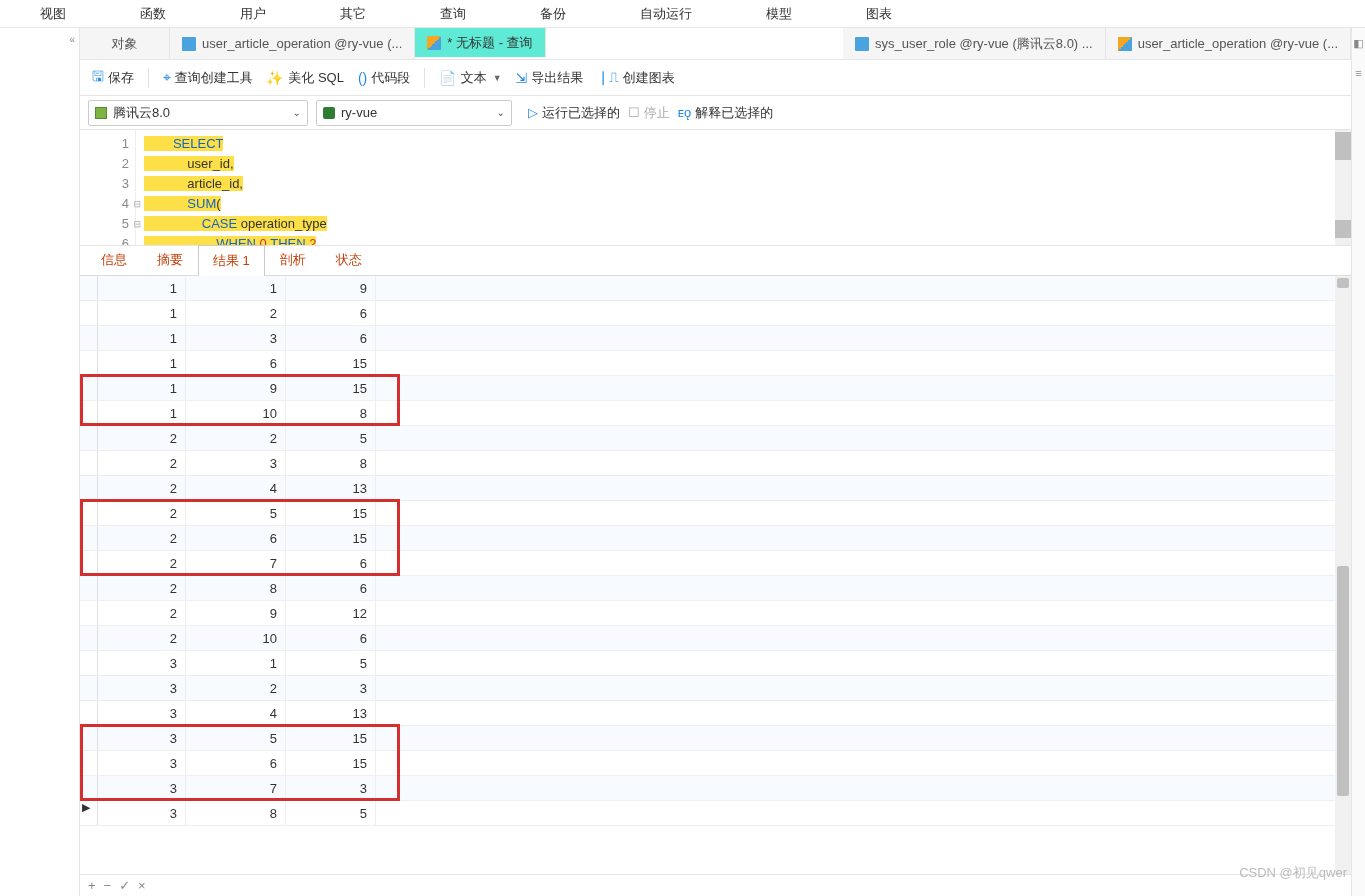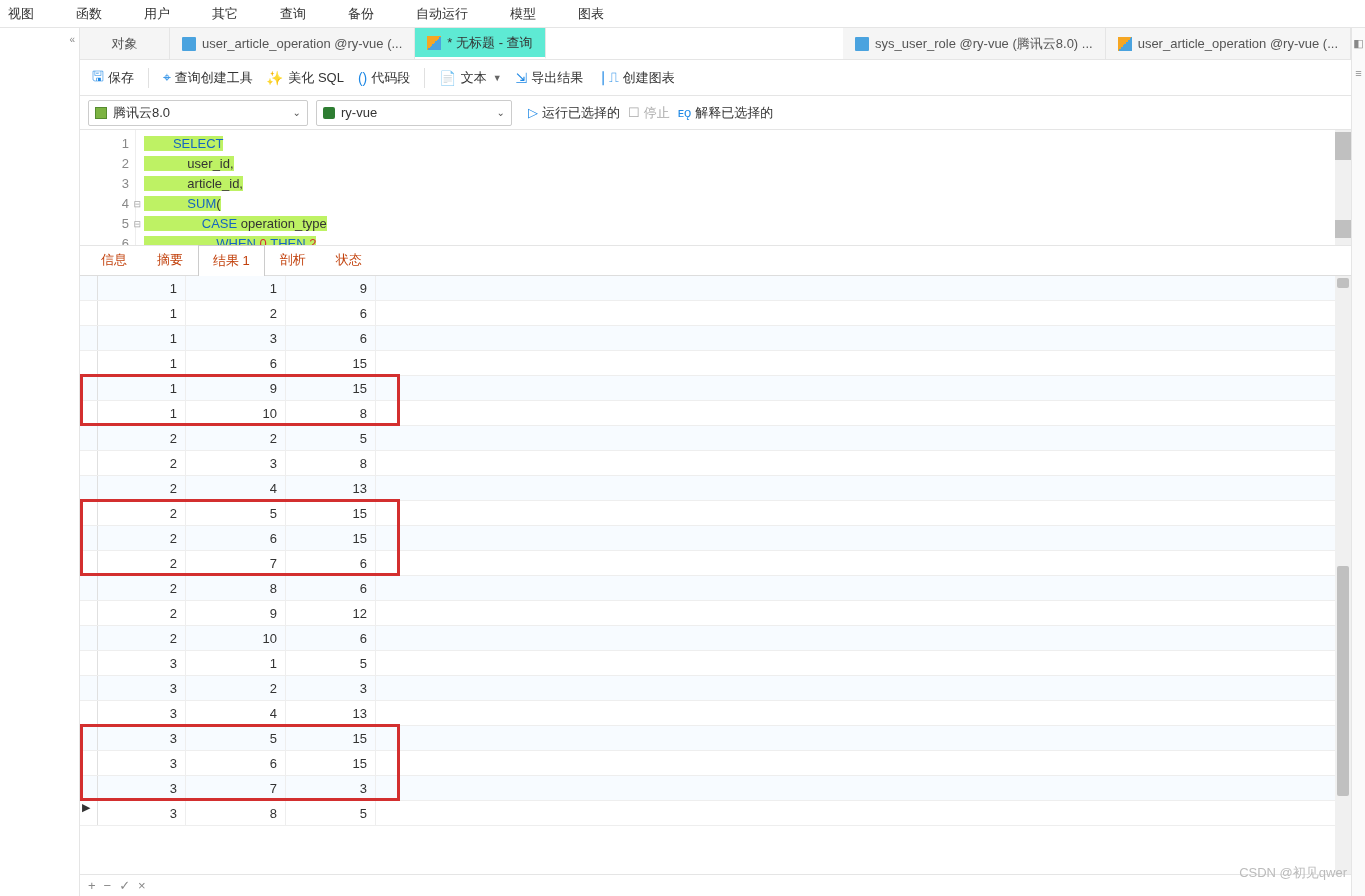--- a/index.html
+++ b/index.html
@@ -1,18 +1,18 @@
 <!DOCTYPE html>
 <html><head>
 <meta charset="utf-8">
 <style>
 * { margin:0; padding:0; box-sizing:border-box; font-family:"Microsoft YaHei","Segoe UI",Arial,sans-serif; font-size:13px; }
 body { width:1365px; height:896px; background:#fff; overflow:hidden; color:#333; }
 .menubar { display:flex; height:28px; align-items:center; padding-left:8px; gap:42px; border-bottom:1px solid #e5e5e5; }
-.menubar span { cursor:pointer; }
+.menubar span { cursor:pointer;margin-left:32px; }
 .content-row { display:flex; height:calc(100% - 28px); }
 .left-gutter { width:80px; border-right:1px solid #e5e5e5; position:relative; }
 .gutter-chevron { position:absolute; top:6px; right:4px; color:#888; font-size:10px; }
 .main-area { flex:1; display:flex; flex-direction:column; min-width:0; }
 .tabs-row { display:flex; height:32px; border-bottom:1px solid #e5e5e5; align-items:stretch; }
 .tab { display:flex; align-items:center; gap:6px; padding:0 12px; border-right:1px solid #e5e5e5; cursor:pointer; white-space:nowrap; overflow:hidden; max-width:290px; }
 .tab.active { background:#5eead4; border-bottom:2px solid #fff; }
 .tab:not(.active){ background:#f5f5f5; color:#555; }
 .ico { width:14px; height:14px; display:inline-flex; align-items:center; justify-content:center; }
 .ico-table { background:#4aa3df; border-radius:1px; }
@@ -32,21 +32,21 @@
 .sq-db{width:12px;height:12px;background:#2e7d32;border-radius:2px}
 .run-btn{display:flex;align-items:center;gap:4px;cursor:pointer}
 .run-btn .tri{color:#1e88e5}
 .stop-btn{display:flex;align-items:center;gap:4px;color:#aaa}
 .explain-btn{display:flex;align-items:center;gap:4px;cursor:pointer}
 .explain-btn .ic{color:#1e88e5}
 .editor-wrap { height:116px; display:flex; border-bottom:1px solid #e5e5e5; position:relative; overflow:hidden; }
 .gutter { width:56px; background:#fff; border-right:1px solid #eee; font-family:Consolas,monospace; font-size:13px; color:#888; text-align:right; padding:4px 6px 0 0; line-height:20px; }
 .gutter .fold{float:right;margin-right:-12px;color:#aaa;font-size:9px}
 .code { flex:1; font-family:Consolas,monospace; font-size:14px; line-height:20px; padding:4px 0 0 8px; white-space:pre; position:relative; }
-.sel { background:#bef264; }
+.sel { background:#fde047; }
 .kw{color:#1565c0}.num{color:#d32f2f}
 .ed-scroll { position:absolute; right:0; top:0; bottom:0; width:16px; background:#f0f0f0; }
 .ed-thumb { background:#c0c0c0; }
 .result-tabs { display:flex; height:30px; border-bottom:1px solid #ddd; align-items:flex-end; padding-left:6px; }
 .rtab { padding:6px 14px; border:1px solid transparent; border-bottom:none; cursor:pointer; color:#c2410c; }
 .rtab.active { border-color:#ccc; background:#fff; position:relative; top:1px; }
 .grid-wrap { flex:1; position:relative; overflow:hidden; }
 .grid { position:absolute; left:0; top:0; right:16px; }
 .ghdr { display:flex; height:24px; border-bottom:1px solid #ddd; background:#fafafa; }
 .rh { width:18px; border-right:1px solid #e0e0e0; }

